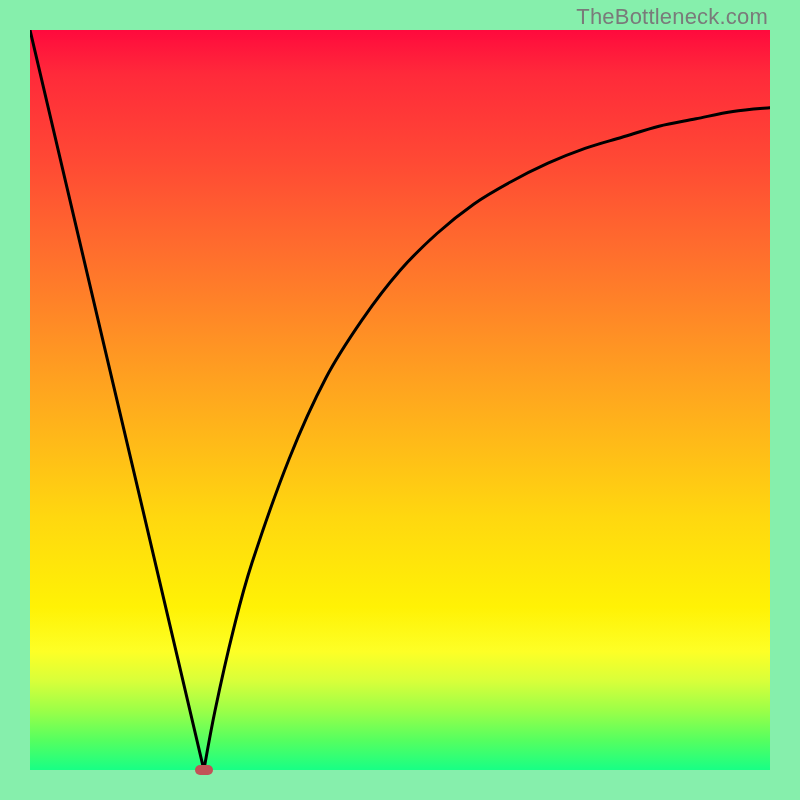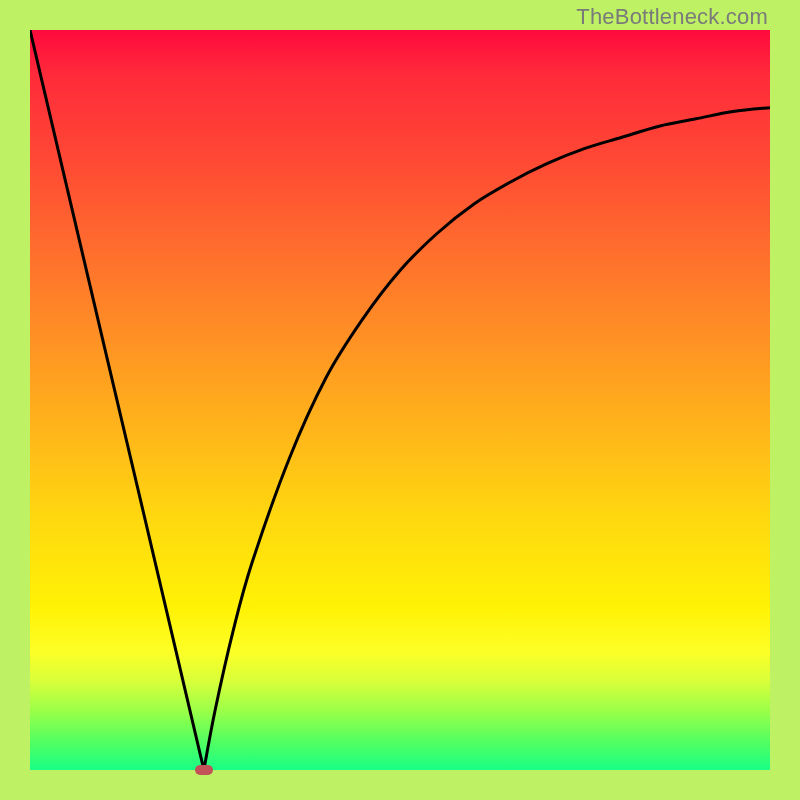--- a/index.html
+++ b/index.html
@@ -8,21 +8,21 @@
     width: 800px;
     height: 800px;
     overflow: hidden;
     background: #000;
     font-family: Arial, Helvetica, sans-serif;
   }
   .frame {
     position: relative;
     width: 800px;
     height: 800px;
-    background: #bef264;
+    background: #86efac;
   }
   .plot {
     position: absolute;
     left: 30px;
     top: 30px;
     width: 740px;
     height: 740px;
     
     background: linear-gradient(
       to bottom,

